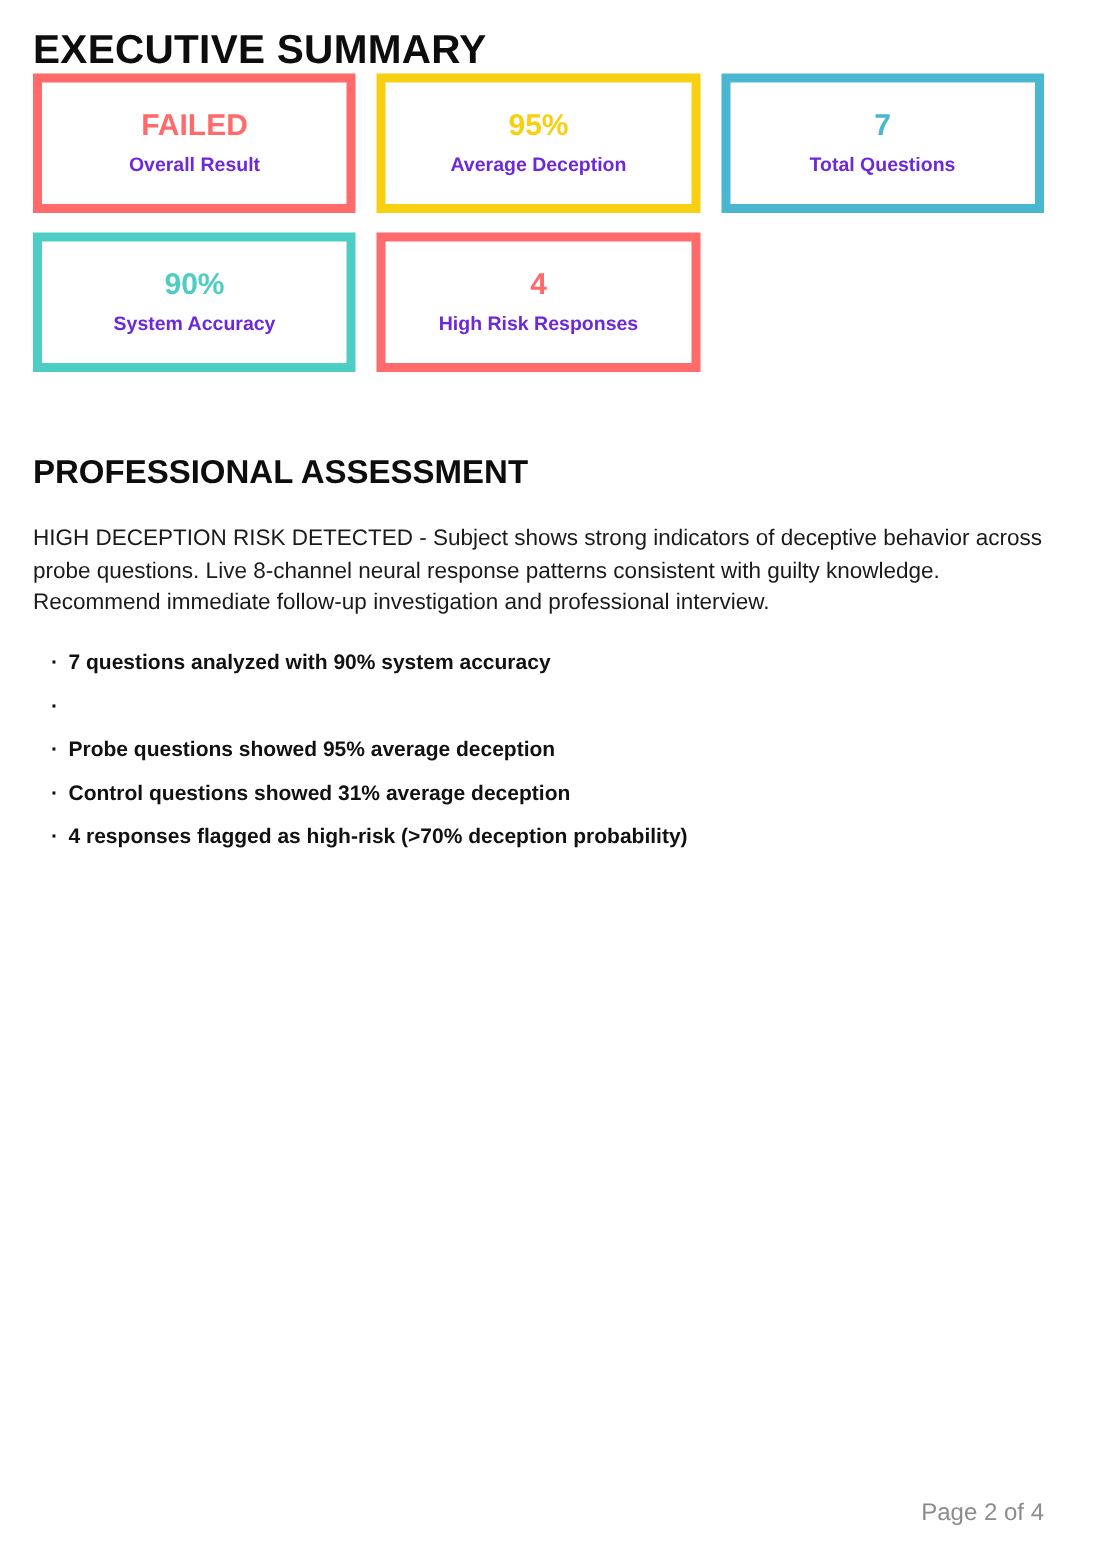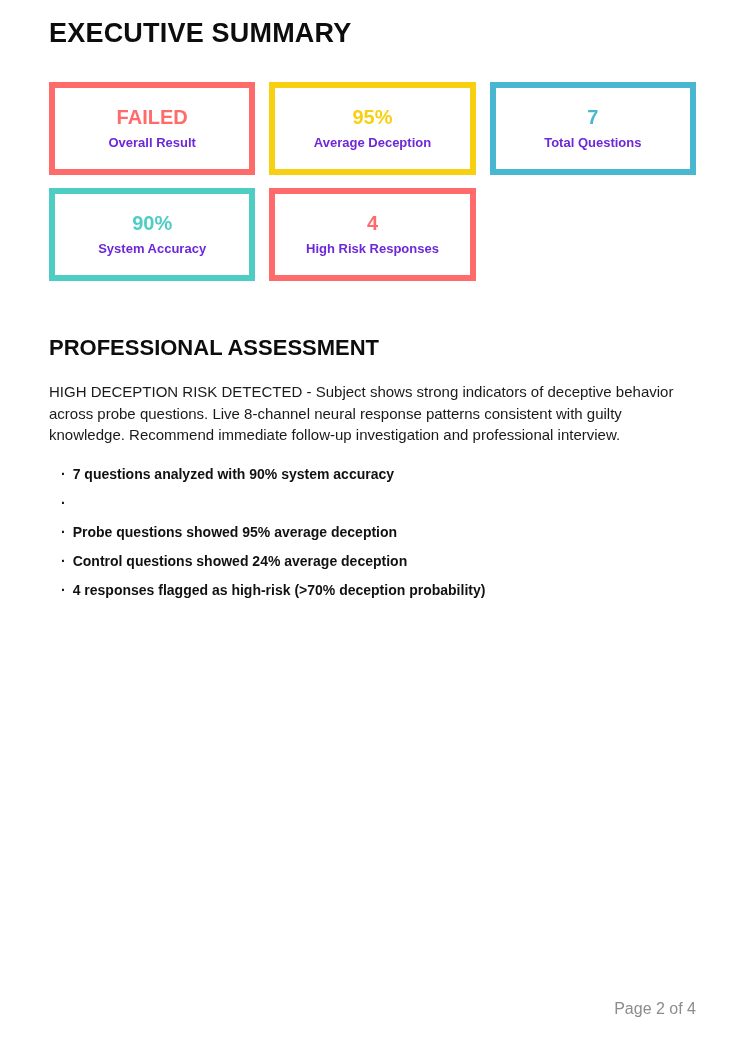--- a/index.html
+++ b/index.html
@@ -5,32 +5,31 @@
   html,body { margin:0; padding:0; background:#ffffff; }
   .page {
     position:relative;
     width:743px; height:1044px;
     background:#ffffff;
     font-family:"Liberation Sans", sans-serif;
     color:#111111;
     overflow:hidden;
     box-sizing:border-box;
   }
-  .content { padding:18px 47px 0 49px; }
+  .content { padding:18px 47px 0 22px; }
 
   .title {
     margin:0;
     font-size:27px;
     font-weight:bold;
     color:#0d0d0d;
     letter-spacing:0.2px;
   }
 
   .cards-grid {
-    margin-top:33px;
     display:grid;
     grid-template-columns:repeat(3, 1fr);
     column-gap:14px;
     row-gap:13px;
   }
   .card {
     height:93px;
     box-sizing:border-box;
     border:6px solid #cccccc;
     background:#ffffff;
@@ -133,21 +132,21 @@
     <span class="bullet">·</span>
   </li>
 
   <li class="finding">
     <span class="bullet">·</span>
     <span class="finding-text">Probe questions showed 95% average deception</span>
   </li>
 
   <li class="finding">
     <span class="bullet">·</span>
-    <span class="finding-text">Control questions showed 24% average deception</span>
+    <span class="finding-text">Control questions showed 31% average deception</span>
   </li>
 
   <li class="finding">
     <span class="bullet">·</span>
     <span class="finding-text">4 responses flagged as high-risk (&gt;70% deception probability)</span>
   </li>
 </ul>
 
   </div>
 

